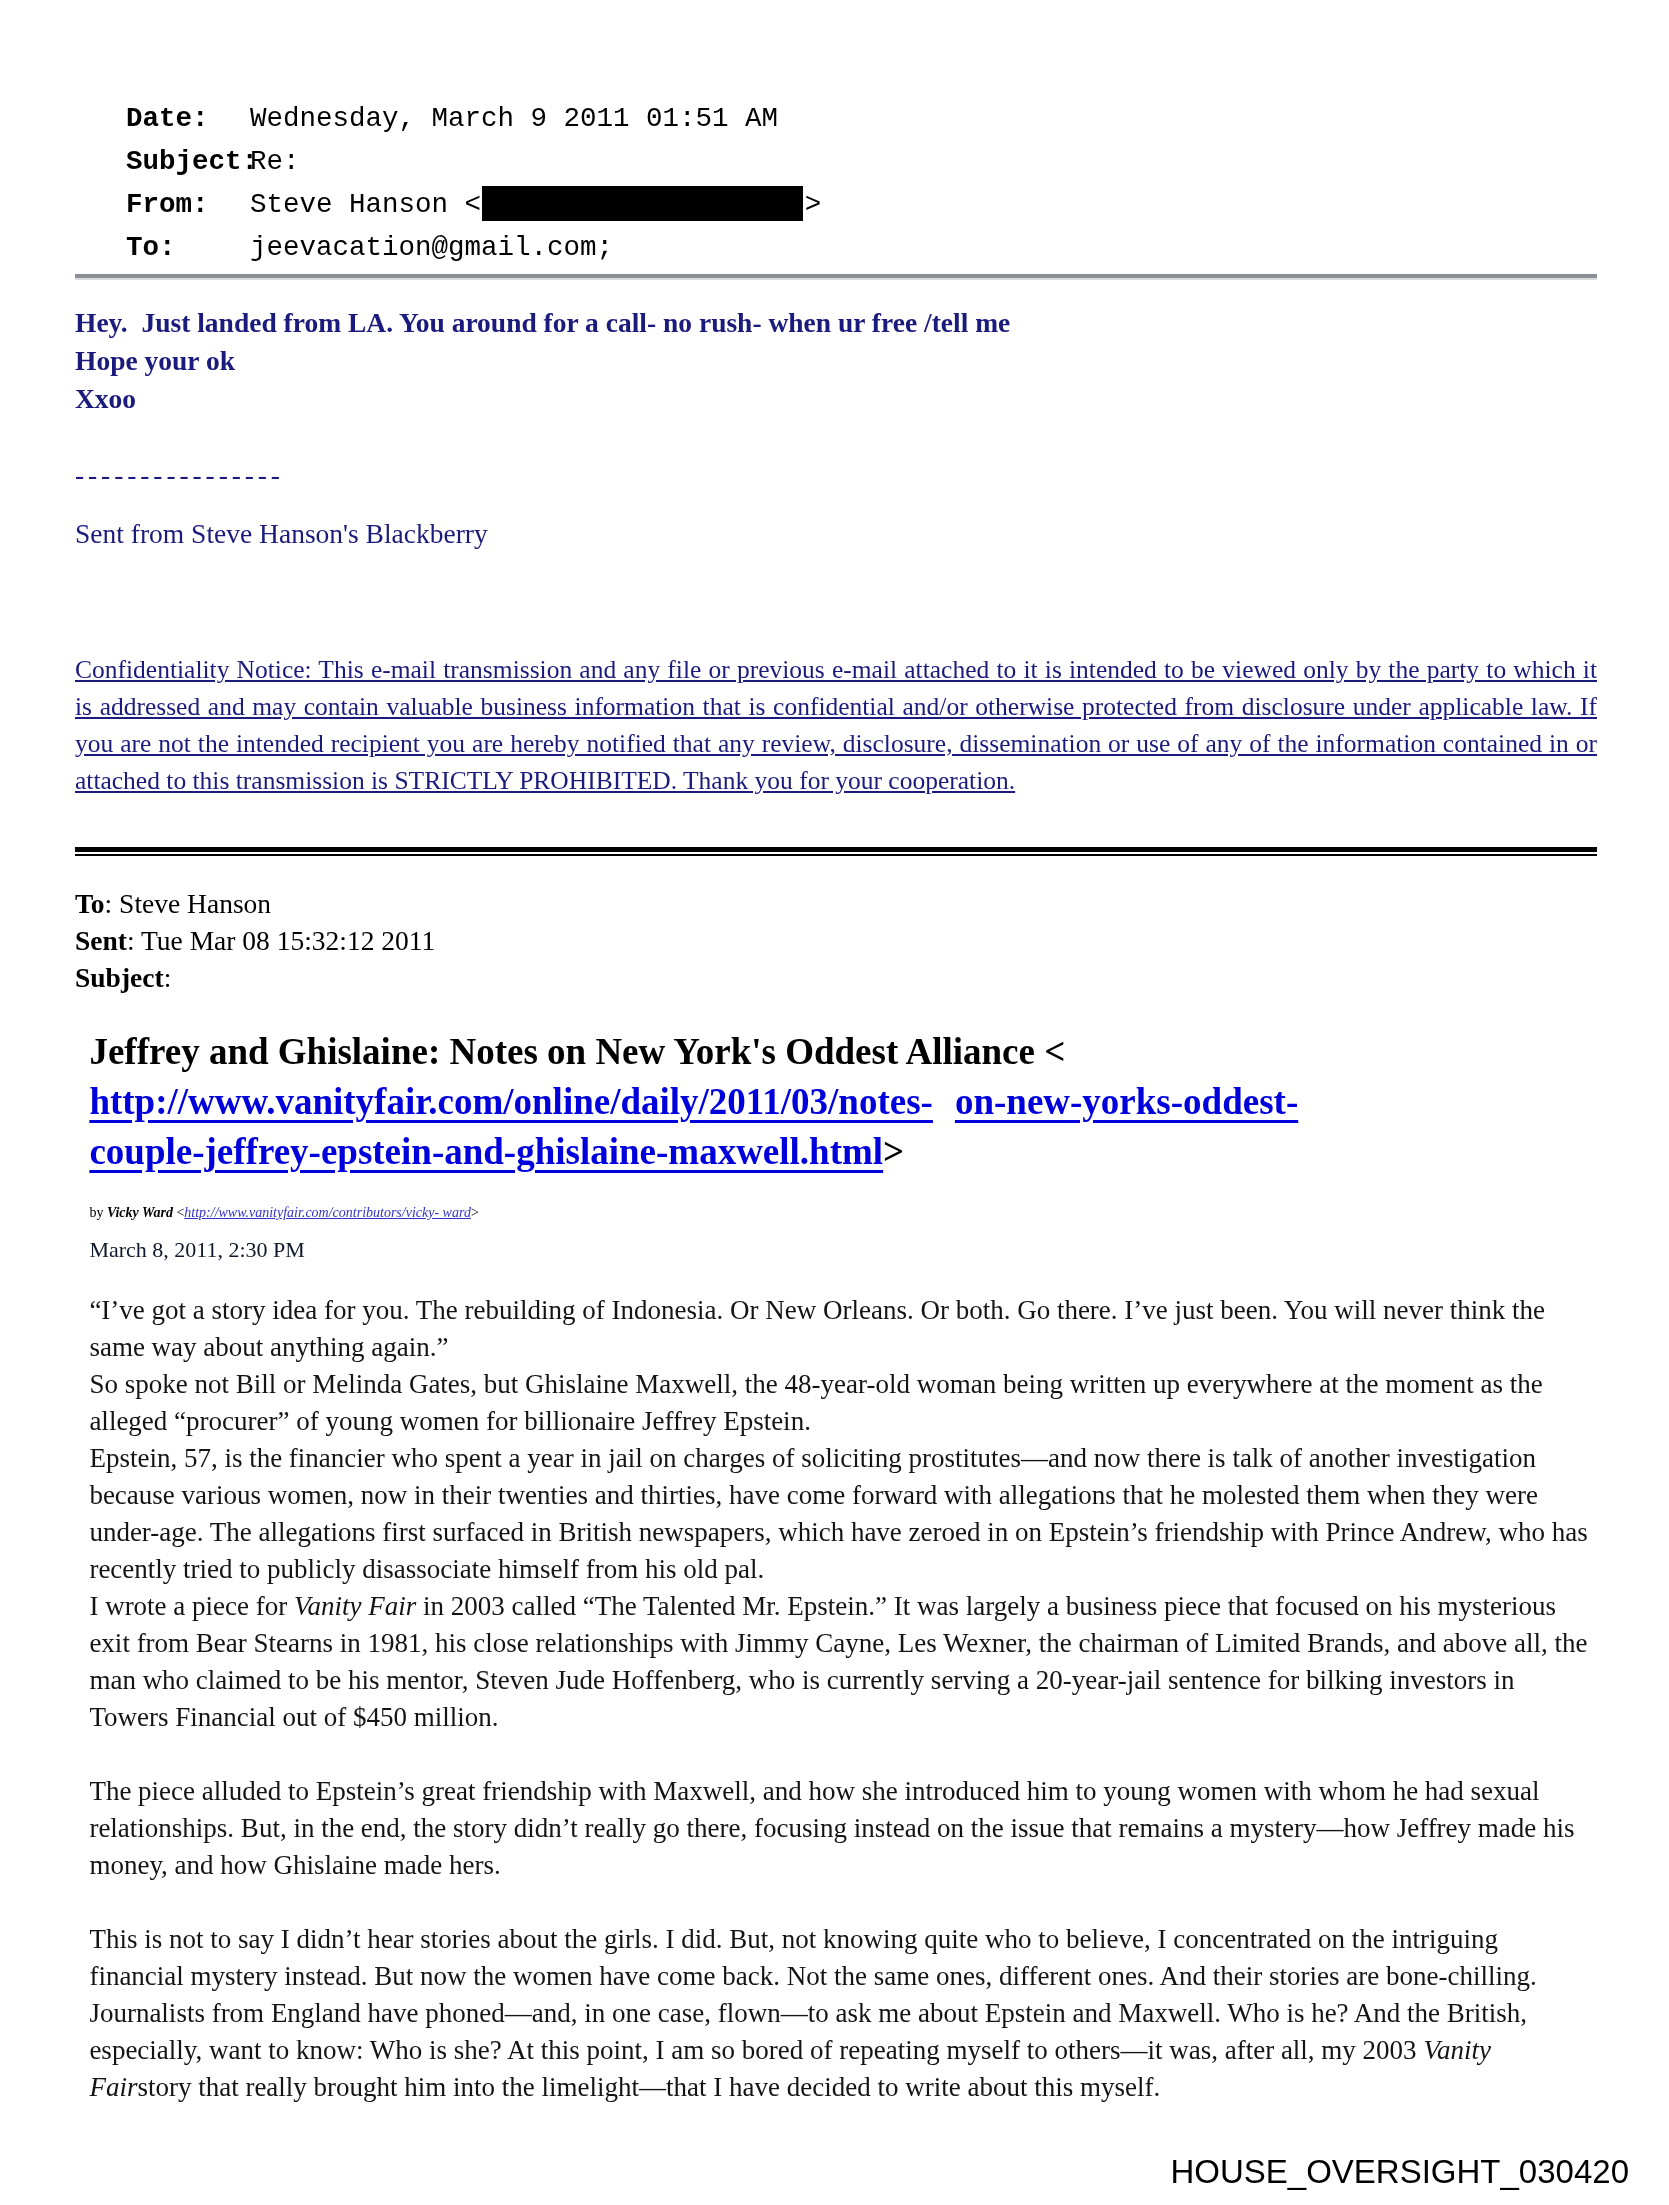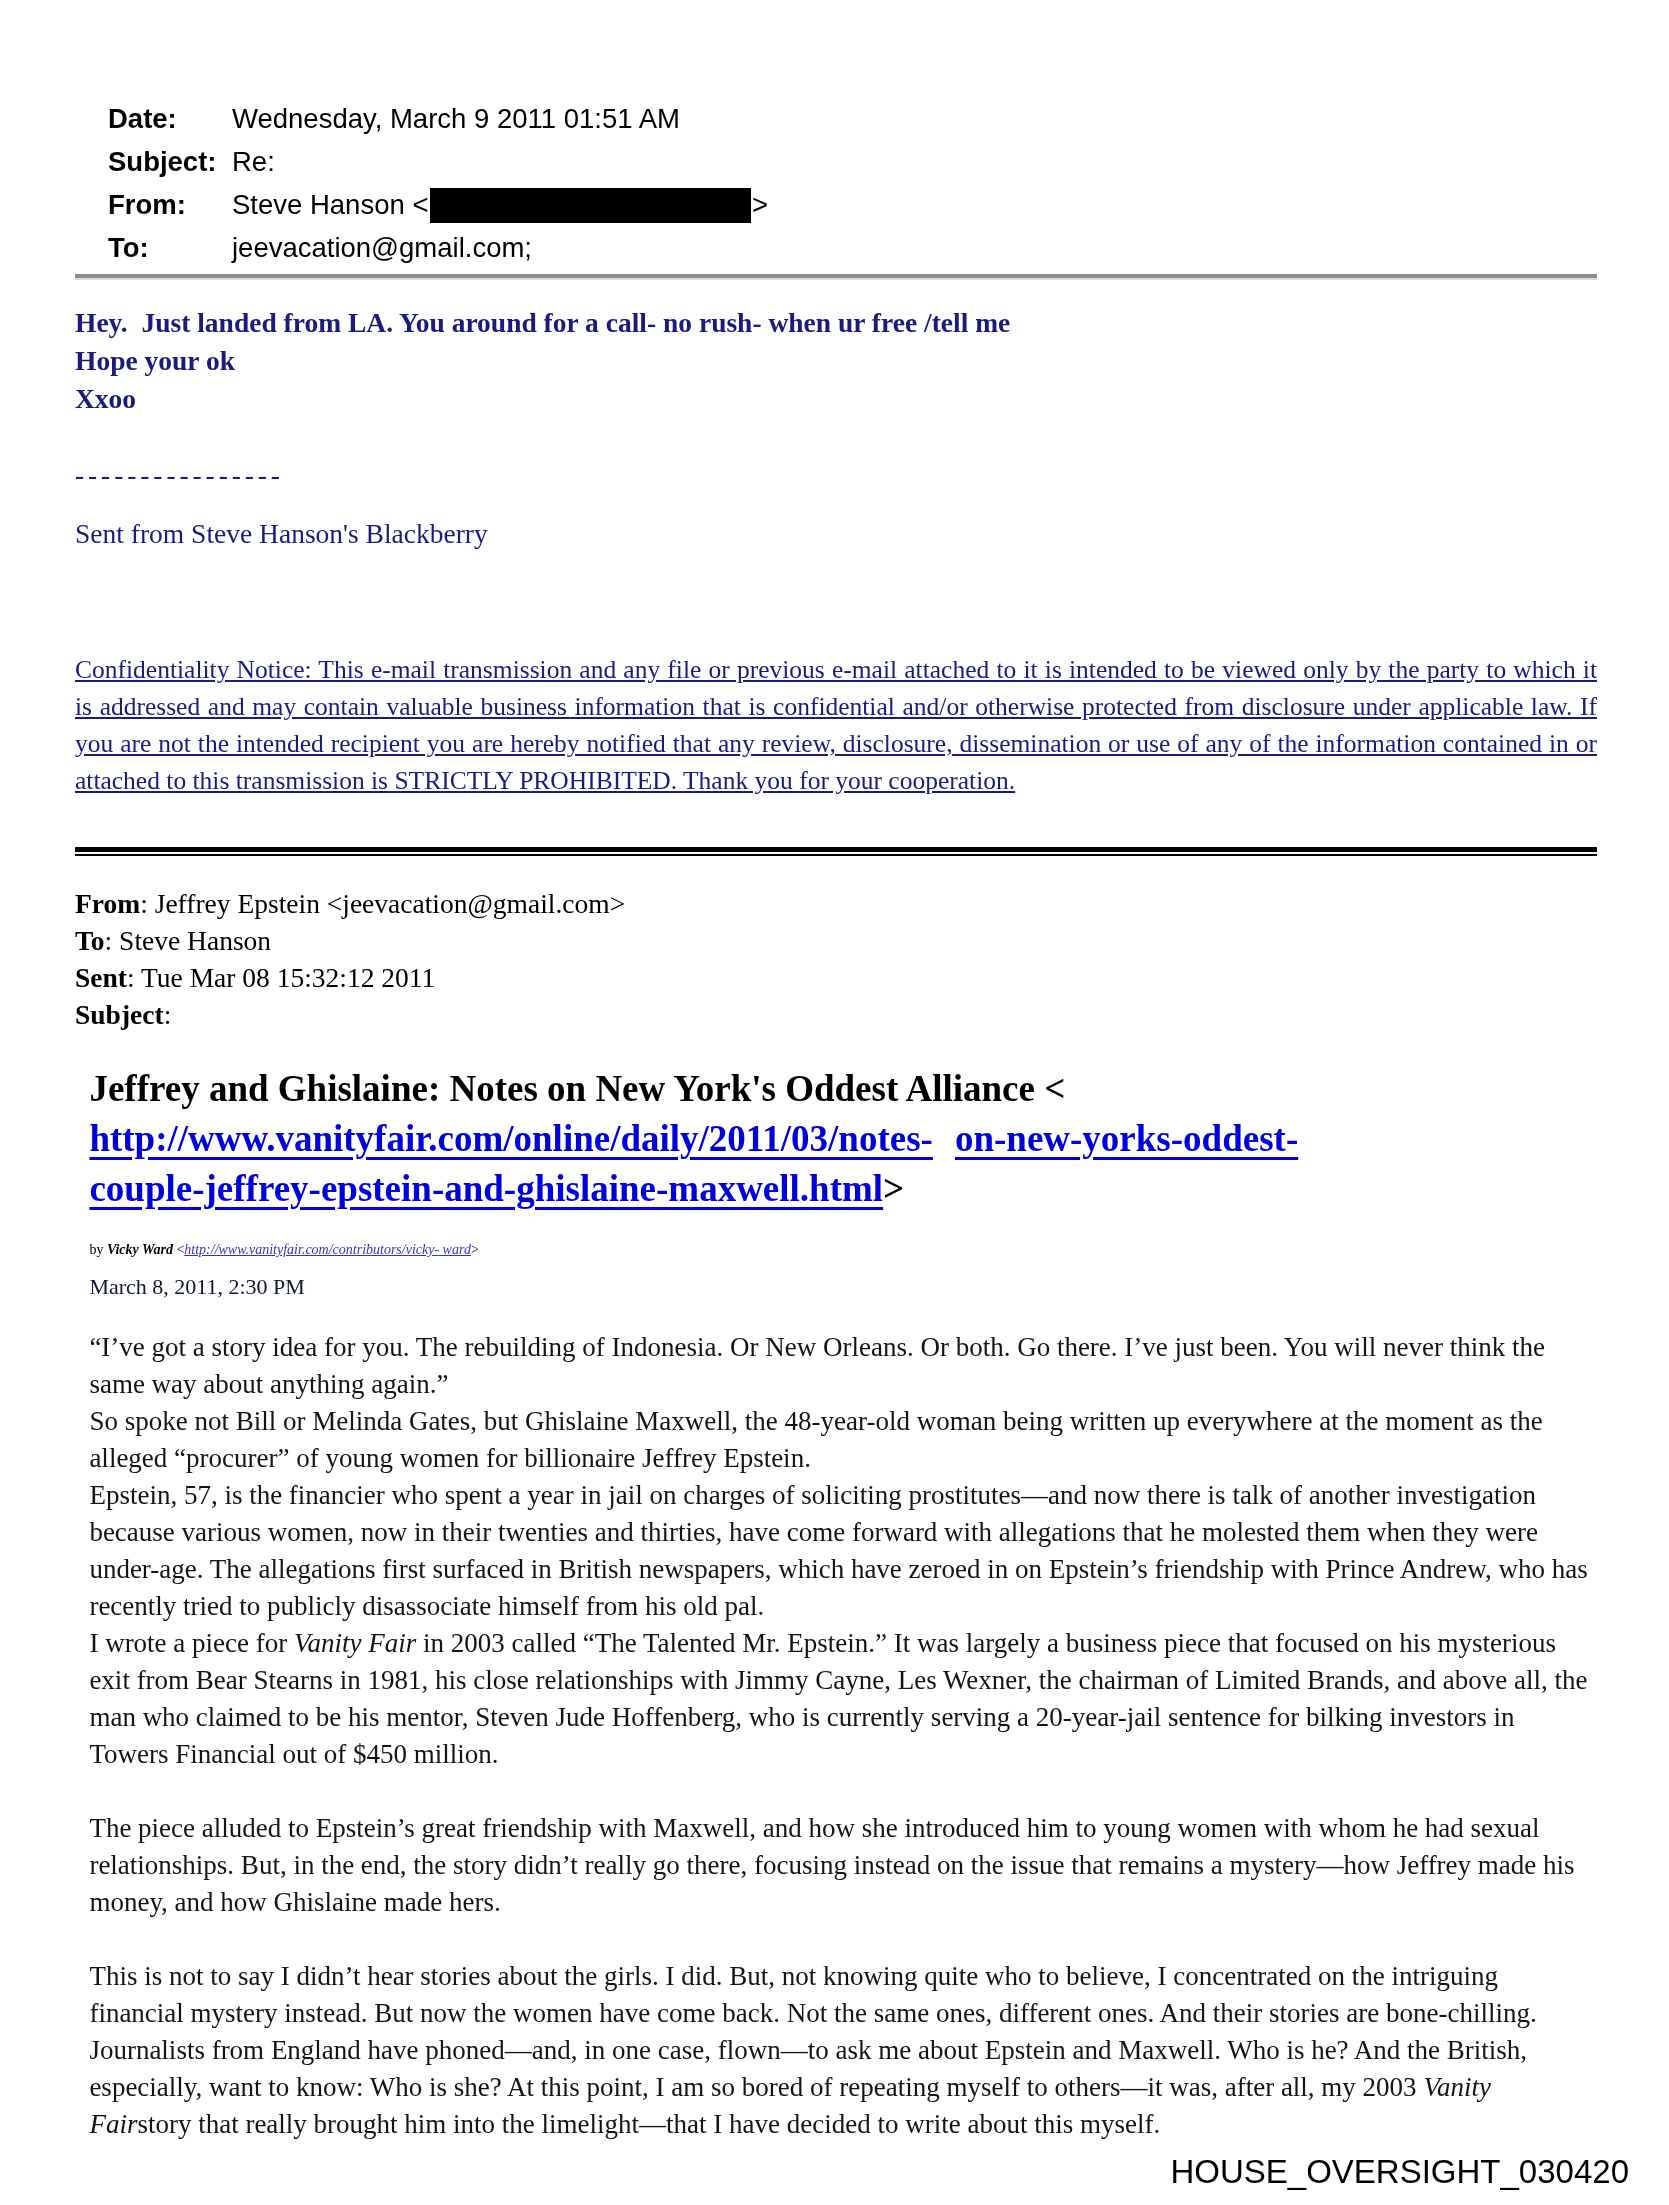--- a/index.html
+++ b/index.html
@@ -6,21 +6,21 @@
   .page {
     position:relative;
     width:1669px; height:2205px;
     background:#ffffff;
     font-family:"Liberation Serif", serif;
     overflow:hidden;
   }
   .content { padding:97px 72px 0 75px; }
 
   
-  .h1 { margin-left:33px; font-family:Liberation Sans, sans-serif; font-size:27.5px; color:#000; }
+  .h1 { margin-left:51px; font-family:Liberation Mono, monospace; font-size:27.5px; color:#000; }
   .h1row { display:flex; align-items:flex-start; line-height:43px; }
   .h1label { width:124px; font-weight:700; flex:0 0 auto; }
   .h1value { white-space:pre-wrap; }
   .redaction {
     display:inline-block; width:321px; height:35px;
     background:#000; vertical-align:-9.2px; margin:0 1.3px;
   }
 
   .rule-gray {
     margin-top:5.2px; height:3.9px; background:#8a8f95;
@@ -98,21 +98,20 @@
       <div class="bline">Hope your ok</div>
       <div class="bline">Xxoo</div>
       <div class="dashes">----------------</div>
       <div class="sig">Sent from Steve Hanson's Blackberry</div>
       <p class="conf">Confidentiality Notice: This e-mail transmission and any file or previous e-mail attached to it is intended to be viewed only by the party to which it is addressed and may contain valuable business information that is confidential and/or otherwise protected from disclosure under applicable law. If you are not the intended recipient you are hereby notified that any review, disclosure, dissemination or use of any of the information contained in or attached to this transmission is STRICTLY PROHIBITED. Thank you for your cooperation.</p>
     </section>
 
     <div class="rule-black"></div>
 
     <section class="h2">
-      <div><b>From</b><span>: Jeffrey Epstein &lt;jeevacation@gmail.com&gt;</span></div>
       <div><b>To</b><span>: Steve Hanson</span></div>
       <div><b>Sent</b><span>: Tue Mar 08 15:32:12 2011</span></div>
       <div><b>Subject</b><span>:</span></div>
     </section>
 
     <section class="article">
       <div class="title">
         <span>Jeffrey and Ghislaine: Notes on New York's Oddest Alliance </span><span>&lt;</span><br>
         <a class="biglink" href="#"><span class="u">http://www.vanityfair.com/online/daily/2011/03/notes-</span><span class="u linkgap">on-new-yorks-oddest-</span><br><span class="u">couple-jeffrey-epstein-and-ghislaine-maxwell.html</span></a><span>&gt;</span>
       </div>

